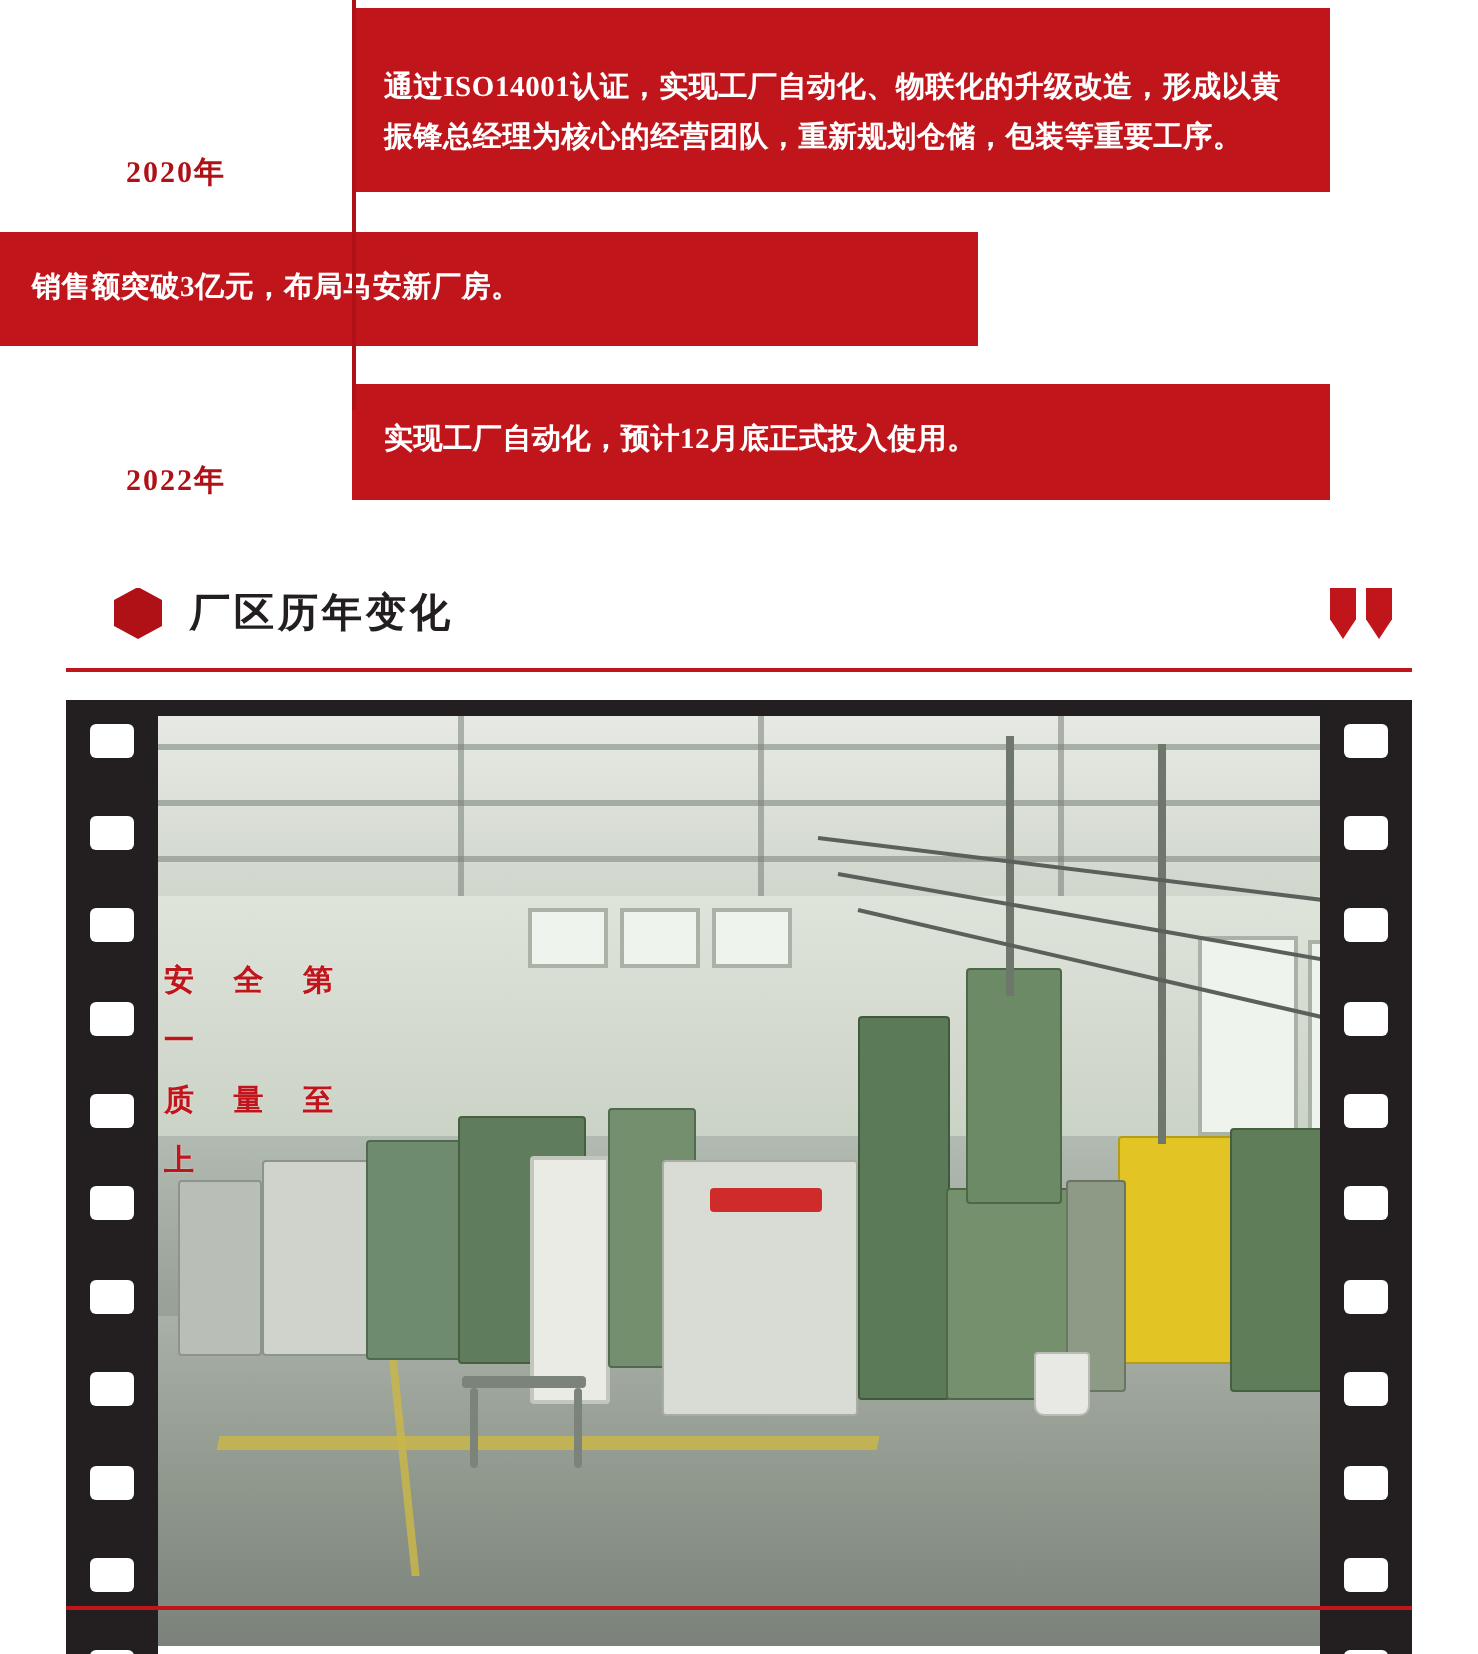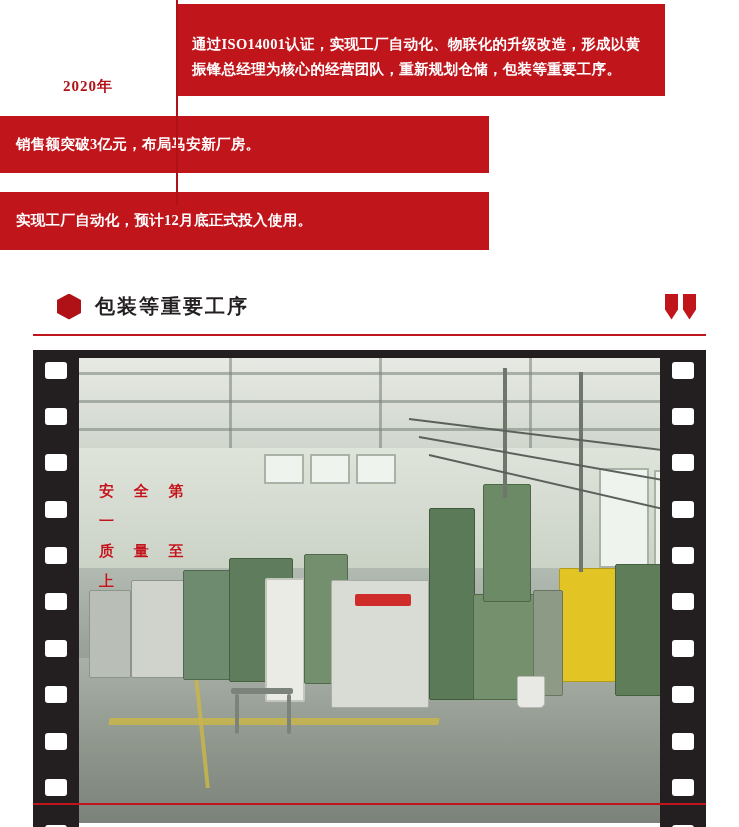--- a/index.html
+++ b/index.html
@@ -197,21 +197,21 @@
     background: #c8b64a;
     opacity: 0.85;
     transform: skewX(-12deg);
   }
   .ph-machine {
     position: absolute;
     border-radius: 2px;
   }
   .ph-banner {
     position: absolute;
-    left: 20px;
+    left: 3px;
     top: 118px;
     width: 112px;
     height: 62px;
     color: #c1151c;
     font-weight: bold;
     font-size: 15px;
     font-family: "Liberation Serif", serif;
     line-height: 30px;
     letter-spacing: 8px;
     text-shadow: 0 0 1px rgba(255,255,255,0.6);
@@ -256,28 +256,29 @@
     <div class="tl-row tl-row-0">
       <div class="tl-year">2020年</div>
       <div class="tl-box">通过ISO14001认证，实现工厂自动化、物联化的升级改造，形成以黄振锋总经理为核心的经营团队，重新规划仓储，包装等重要工序。</div>
     </div>
 
     <div class="tl-row tl-row-1">
       <div class="tl-box">销售额突破3亿元，布局马安新厂房。</div>
     </div>
 
     <div class="tl-row tl-row-2">
+      <div class="tl-year">2022年</div>
       <div class="tl-box">实现工厂自动化，预计12月底正式投入使用。</div>
     </div>
   </div>
 </section>
 
 <div class="section-head">
   <div class="hex-marker"></div>
-  <div class="section-title">包装等重要工序</div>
+  <div class="section-title">厂区历年变化</div>
   <div class="quote-mark">
     <span class="qm-bar"></span>
     <span class="qm-bar"></span>
   </div>
 </div>
 <div class="head-rule"></div>
 
 <div class="film">
 
   <div class="film-perf left">

